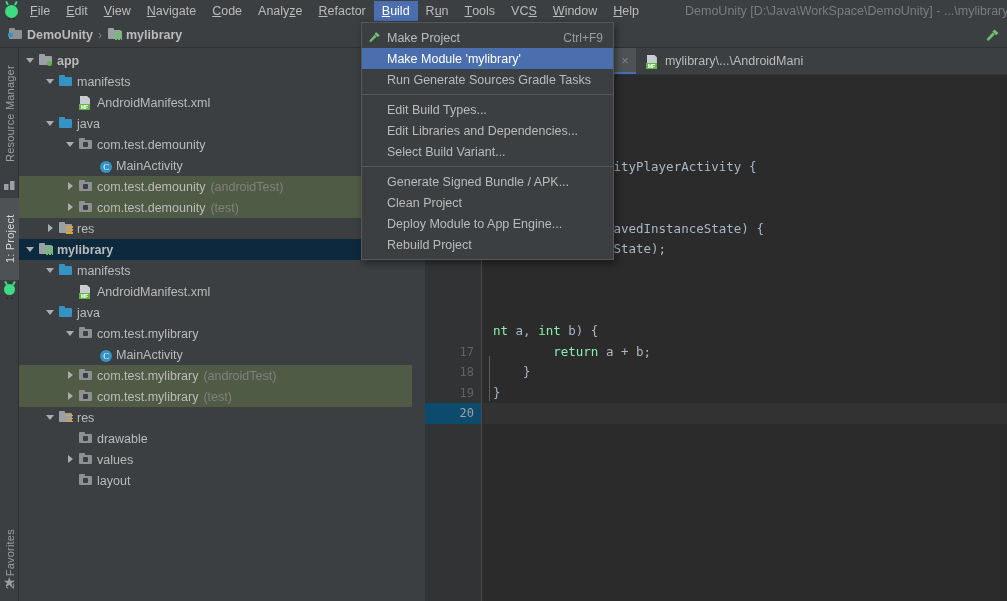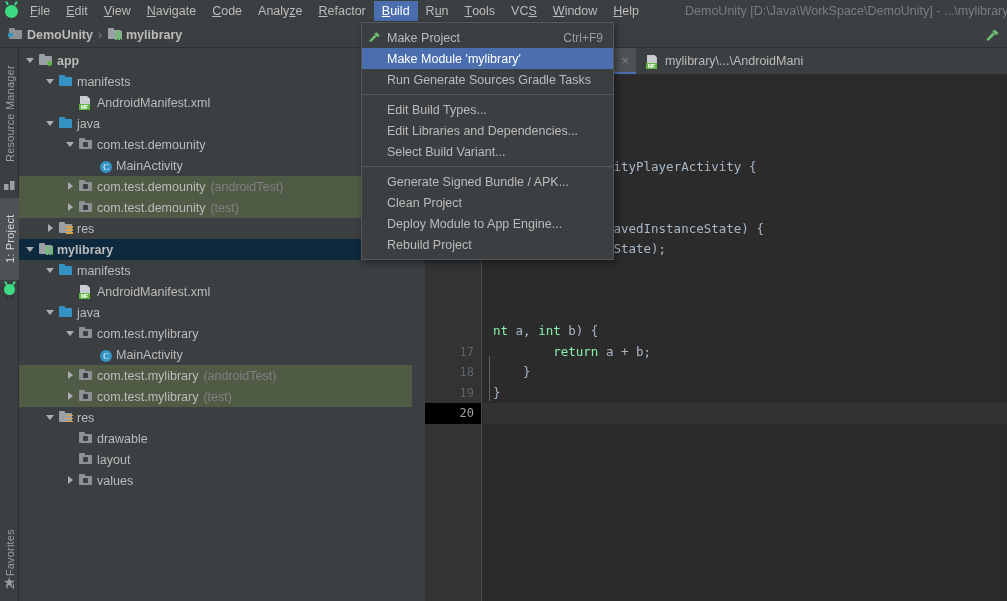--- a/index.html
+++ b/index.html
@@ -197,21 +197,21 @@
   }
   #gutter {
     position: absolute; left: 0; top: 0; width: 57px; height: 526px;
     background: #313335; border-right: 1px solid #4b4b4b;
   }
   .gline {
     position: relative; height: 20.5px; line-height: 20.5px;
     color: #606366; font-size: 12px; text-align: right; padding-right: 7px;
     font-family: "DejaVu Sans Mono", monospace;
   }
-  .gline.cur { color: #a4a3a3; background: #000000; }
+  .gline.cur { color: #a4a3a3; background: #0c4a6e; }
   #foldline {
     position: absolute; left: 64px; width: 1px; background: #5e6060;
   }
   #codetext {
     position: absolute; left: 58px; top: 0; width: 537px; height: 526px;
     overflow: hidden;
   }
   .cline { height: 20.5px; line-height: 20.5px; white-space: pre; padding-left: 10px; }
   .cline.cur { background: #323232; }
   .kw   { color: #86efac; }
@@ -449,32 +449,32 @@
           <span class="label">res</span>
         </div>
         <div class="row" style="padding-left: 46px;">
           <span class="arrow "></span>
           <span class="ic ic-pkg">
             <span class="sq"></span>
           </span>
           <span class="label">drawable</span>
         </div>
         <div class="row" style="padding-left: 46px;">
+          <span class="arrow right"></span>
+          <span class="ic ic-pkg">
+            <span class="sq"></span>
+          </span>
+          <span class="label">values</span>
+        </div>
+        <div class="row" style="padding-left: 46px;">
           <span class="arrow "></span>
           <span class="ic ic-pkg">
             <span class="sq"></span>
           </span>
           <span class="label">layout</span>
-        </div>
-        <div class="row" style="padding-left: 46px;">
-          <span class="arrow right"></span>
-          <span class="ic ic-pkg">
-            <span class="sq"></span>
-          </span>
-          <span class="label">values</span>
         </div>
       </div>
   </div>
 
   <div id="editor">
     <div id="tabbar">
       <div id="tab-scroll-left">‹</div>
       <div class="etab active">
         <span class="ic-class">C</span>
         <span>mylibrary\MainActivity.java</span>

